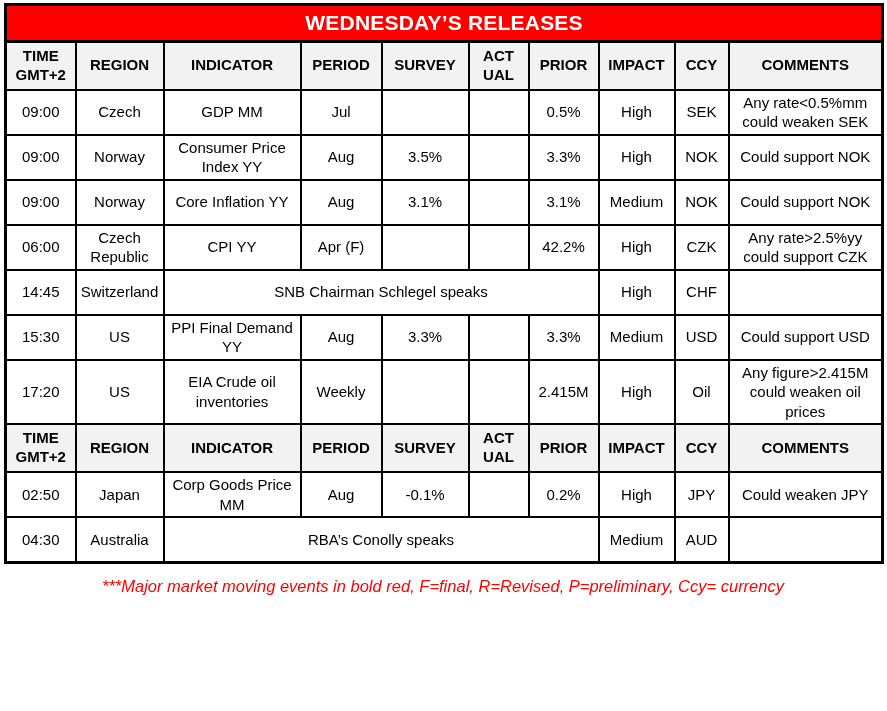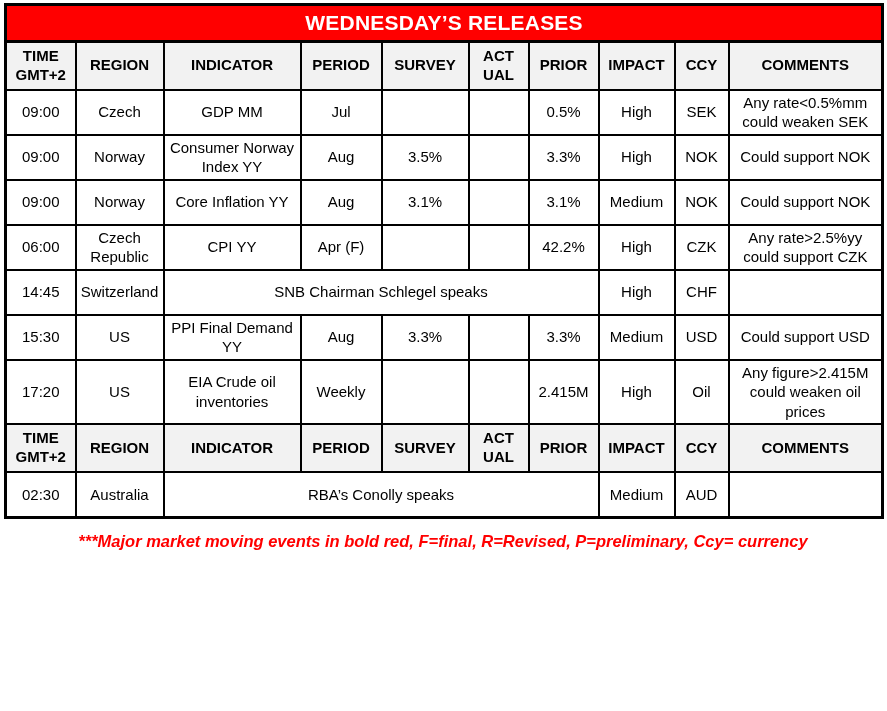--- a/index.html
+++ b/index.html
@@ -52,21 +52,21 @@
     font-weight: bold;
     height: 48px;
     white-space: pre-line;
     line-height: 1.25;
   }
   tr.data-row td { height: 45px; }
   .footnote {
     margin-top: 13px;
     text-align: center;
     color: var(--footnote);
-    font-weight: bold;
+    font-weight: normal;
     font-style: italic;
     font-size: 16.5px;
   }
 </style>
 </head>
 <body>
 
 <div class="calendar-wrap">
   <table class="calendar">
     <colgroup>
@@ -107,21 +107,21 @@
           <td></td>
           <td></td>
           <td>0.5%</td>
           <td>High</td>
           <td>SEK</td>
           <td>Any rate&lt;0.5%mm could weaken SEK</td>
         </tr>
         <tr class="data-row">
           <td>09:00</td>
           <td>Norway</td>
-          <td>Consumer Norway Index YY</td>
+          <td>Consumer Price Index YY</td>
           <td>Aug</td>
           <td>3.5%</td>
           <td></td>
           <td>3.3%</td>
           <td>High</td>
           <td>NOK</td>
           <td>Could support NOK</td>
         </tr>
         <tr class="data-row">
           <td>09:00</td>
@@ -187,21 +187,33 @@
           <th>PERIOD</th>
           <th>SURVEY</th>
           <th>ACT
 UAL</th>
           <th>PRIOR</th>
           <th>IMPACT</th>
           <th>CCY</th>
           <th>COMMENTS</th>
         </tr>
         <tr class="data-row">
-          <td>02:30</td>
+          <td>02:50</td>
+          <td>Japan</td>
+          <td>Corp Goods Price MM</td>
+          <td>Aug</td>
+          <td>-0.1%</td>
+          <td></td>
+          <td>0.2%</td>
+          <td>High</td>
+          <td>JPY</td>
+          <td>Could weaken JPY</td>
+        </tr>
+        <tr class="data-row">
+          <td>04:30</td>
           <td>Australia</td>
           <td colspan="5">RBA’s Conolly speaks</td>
           <td>Medium</td>
           <td>AUD</td>
           <td></td>
         </tr>
       </tbody>
   </table>
   <div class="footnote">***Major market moving events in bold red, F=final, R=Revised, P=preliminary, Ccy= currency</div>
 </div>

